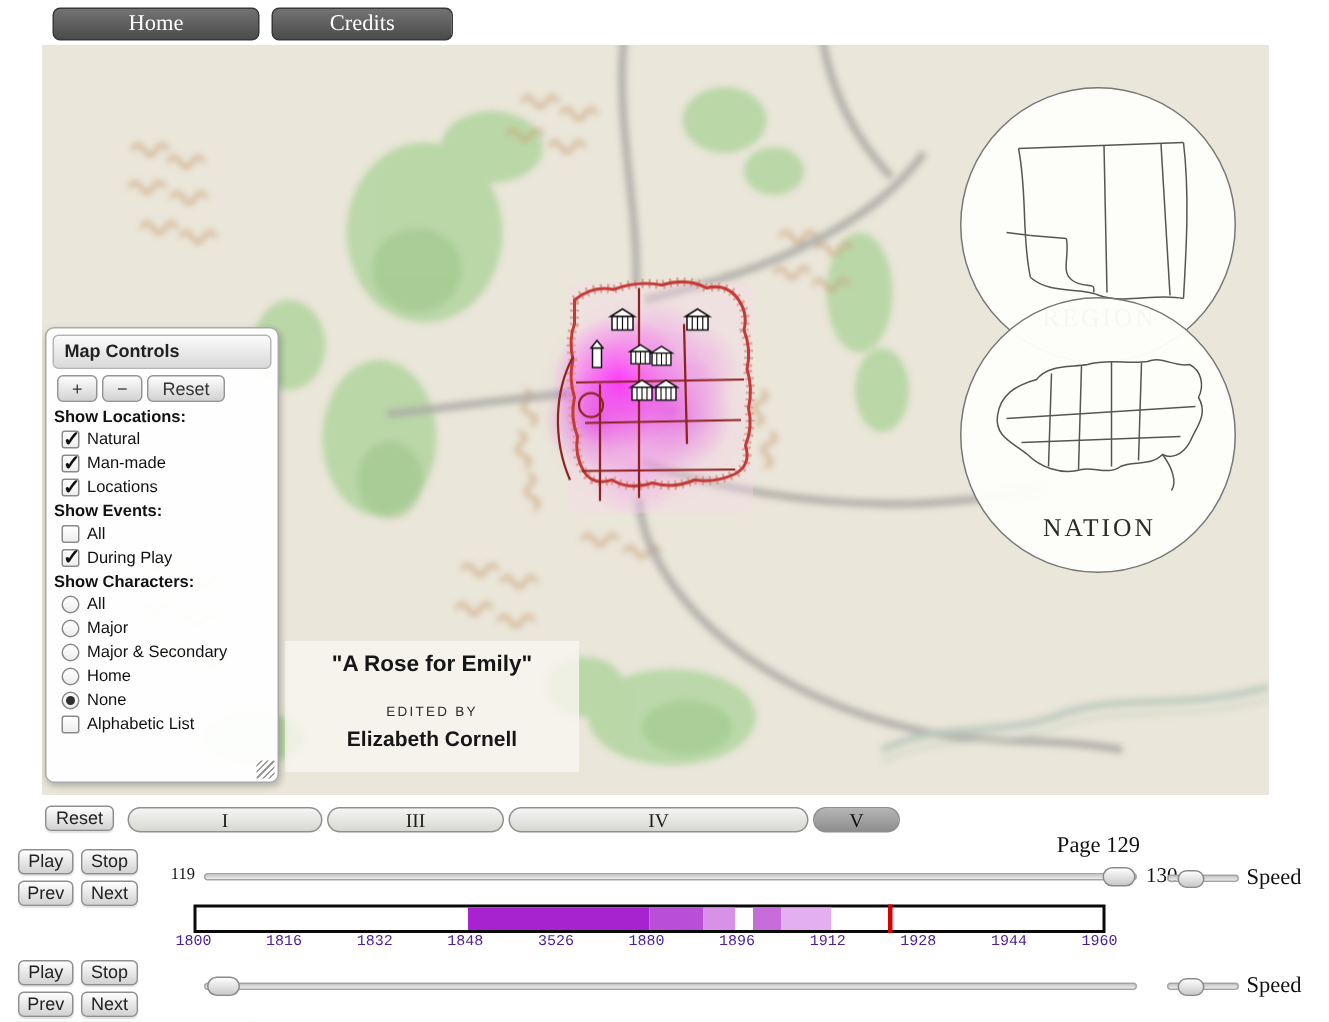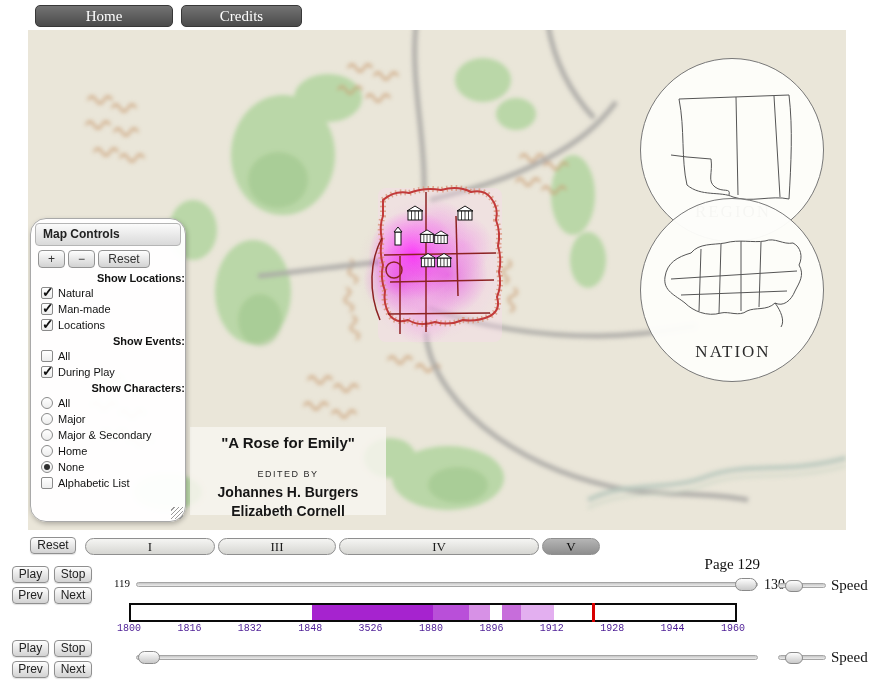--- a/index.html
+++ b/index.html
@@ -19,29 +19,29 @@
   
   .inset{position:absolute;width:184px;height:184px;border-radius:50%;background:rgba(253,253,250,0.97);
     border:1px solid #777;box-sizing:border-box;overflow:hidden;cursor:pointer;}
   .inset-region{left:612px;top:28px;}
   .inset-nation{left:612px;top:168px;}
   .inset-world{left:612px;top:303px;}
   .inset text{font-family:"Liberation Serif",serif;font-size:17px;letter-spacing:2px;fill:#2c2c2c;}
 
   
   .mc-panel{position:absolute;left:2px;top:188px;width:156px;height:304px;background:rgba(255,255,255,0.96);
-    border:1px solid #a9a9a9;border-radius:16px;box-shadow:1px 2px 5px rgba(0,0,0,0.25);box-sizing:border-box;z-index:5;}
+    border:1px solid #a9a9a9;border-radius:6px;box-shadow:1px 2px 5px rgba(0,0,0,0.25);box-sizing:border-box;z-index:5;}
   .mc-header{margin:4px;height:21px;line-height:21px;background:linear-gradient(#fbfbfb,#d9d9d9);
     border:1px solid #b5b5b5;border-radius:4px;font-size:12px;font-weight:bold;color:#222;padding-left:7px;}
   .mc-zoomrow{margin:3px 0 4px 7px;display:flex;gap:3px;}
   .mc-btn{height:18px;background:linear-gradient(#fefefe,#d2d2d2);border:1px solid #949494;border-radius:4px;
     font-size:12px;color:#333;text-align:center;line-height:16px;cursor:pointer;box-sizing:border-box;}
   .mc-btn.sq{width:27px;}
   .mc-btn.rst{width:52px;}
-  .mc-sechead{font-size:11px;font-weight:bold;color:#111;margin:3px 0 1px 5px;text-align:right;}
+  .mc-sechead{font-size:11px;font-weight:bold;color:#111;margin:3px 0 1px 5px;}
   .mc-item{display:flex;align-items:center;gap:5px;margin:1px 0 1px 10px;height:15px;font-size:11px;color:#111;cursor:pointer;}
   .cb{width:12px;height:12px;background:linear-gradient(#fff,#ededed);border:1px solid #8a8a8a;border-radius:2px;
     position:relative;flex:0 0 auto;box-sizing:border-box;}
   .cb[data-checked="true"]::after{content:"\2713";position:absolute;left:0px;top:-4px;font-size:14px;font-weight:bold;color:#111;}
   .rb{width:12px;height:12px;background:linear-gradient(#fff,#ededed);border:1px solid #8a8a8a;border-radius:50%;
     position:relative;flex:0 0 auto;box-sizing:border-box;}
   .rb[data-checked="true"]::after{content:"";position:absolute;left:2px;top:2px;width:6px;height:6px;border-radius:50%;background:#2f2f2f;}
   .mc-grip{position:absolute;right:2px;bottom:2px;width:12px;height:12px;
     background:repeating-linear-gradient(135deg,transparent 0 2px,#9a9a9a 2px 3px);cursor:nwse-resize;}
 
@@ -331,21 +331,20 @@
       <div class="mc-item">
         <span class="cb" data-checked="false"></span>
         <span>Alphabetic List</span>
       </div>
       <div class="mc-grip"></div>
     </div>
 
     <div class="title-box">
       <div class="tb-title">"A Rose for Emily"</div>
       <div class="tb-edited">EDITED BY</div>
-      <div class="tb-editor">Johannes H. Burgers</div>
       <div class="tb-editor">Elizabeth Cornell</div>
     </div>
   </div>
 
   <div class="btn sec-reset">Reset</div>
   <div class="sec-tabs">
     <div class="sec-tab" style="width:130px" data-active="false">I</div>
     <div class="sec-tab" style="width:118px" data-active="false">III</div>
     <div class="sec-tab" style="width:200px" data-active="false">IV</div>
     <div class="sec-tab" style="width:58px" data-active="true">V</div>

